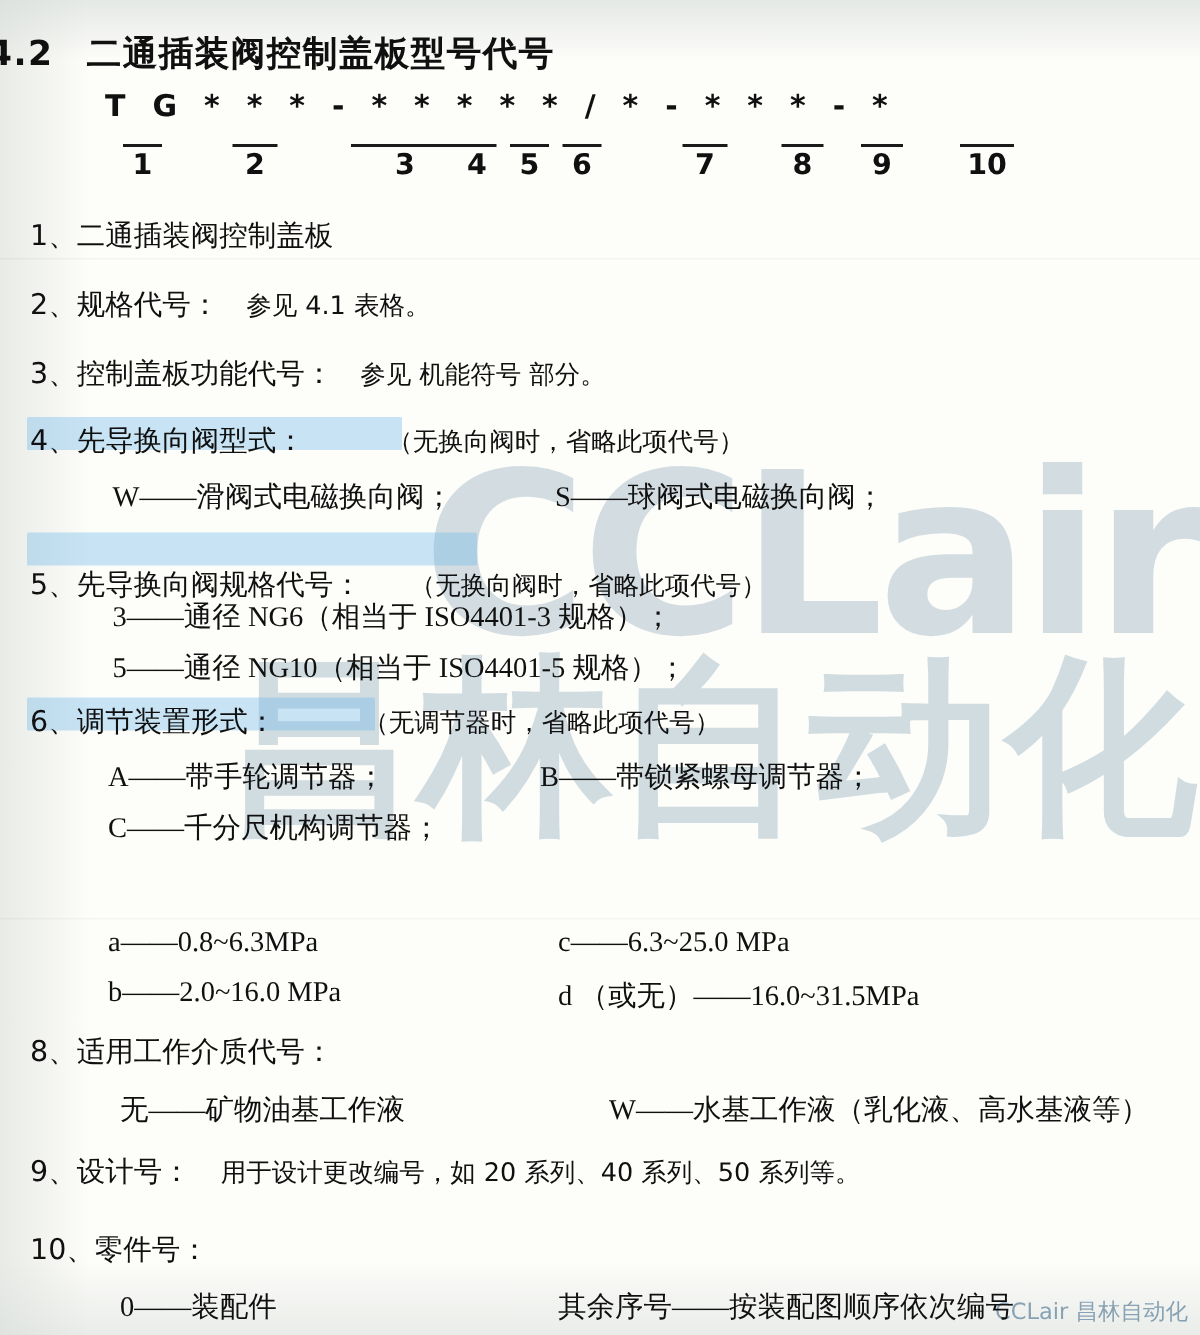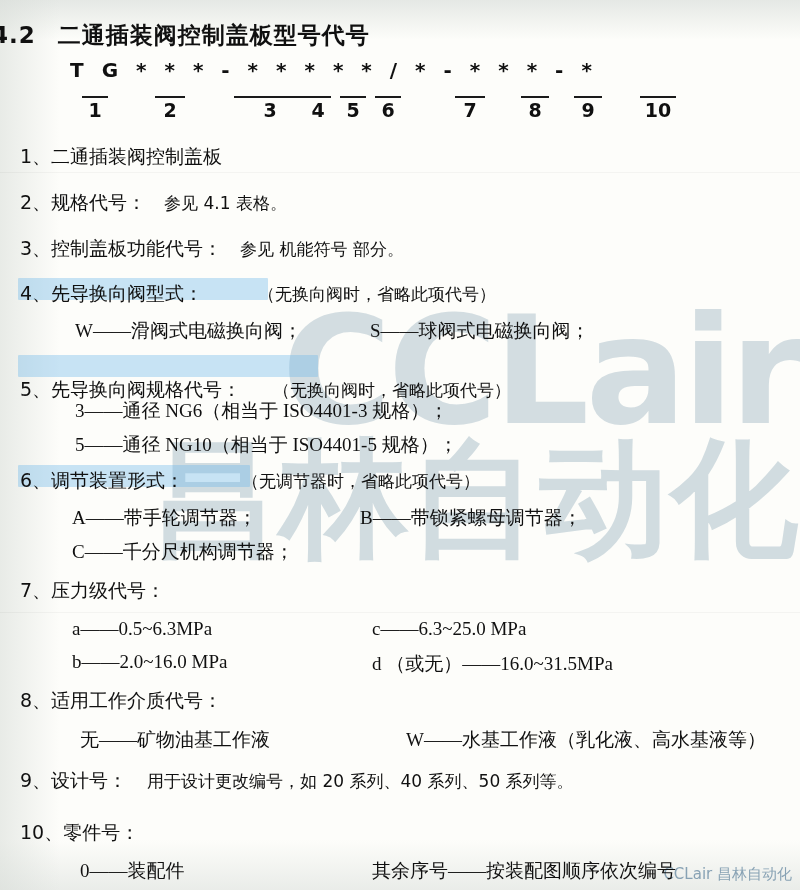--- a/index.html
+++ b/index.html
@@ -258,24 +258,21 @@
   <div class="sub" style="left:75px; top:398px;">3——通径 NG6（相当于 ISO4401-3 规格）；</div>
   <div class="sub" style="left:75px; top:432px;">5——通径 NG10（相当于 ISO4401-5 规格）；</div>
 
   <div class="item" style="top:468px;">
     <span>6、</span><span class="lbl">调节装置形式：</span><span class="note" style="margin-left:58px;">（无调节器时，省略此项代号）</span>
   </div>
   <div class="sub" style="left:72px; top:505px;">A——带手轮调节器；</div>
   <div class="sub" style="left:72px; top:539px;">C——千分尺机构调节器；</div>
   <div class="sub" style="left:360px; top:505px;">B——带锁紧螺母调节器；</div>
 
-  <div class="item" style="top:578px;">
-    <span>7、</span><span class="lbl">压力级代号：</span>
-  </div>
-  <div class="sub" style="left:72px; top:618px;">a——0.5~6.3MPa</div>
+  <div class="sub" style="left:72px; top:618px;">a——0.8~6.3MPa</div>
   <div class="sub" style="left:372px; top:618px;">c——6.3~25.0 MPa</div>
   <div class="sub" style="left:72px; top:651px;">b——2.0~16.0 MPa</div>
   <div class="sub" style="left:372px; top:651px;">d （或无）——16.0~31.5MPa</div>
 
   <div class="item" style="top:688px;">
     <span>8、</span><span class="lbl">适用工作介质代号：</span>
   </div>
   <div class="sub" style="left:80px; top:727px;">无——矿物油基工作液</div>
   <div class="sub" style="left:372px; top:727px;margin-left:34px;">W——水基工作液（乳化液、高水基液等）</div>
 

